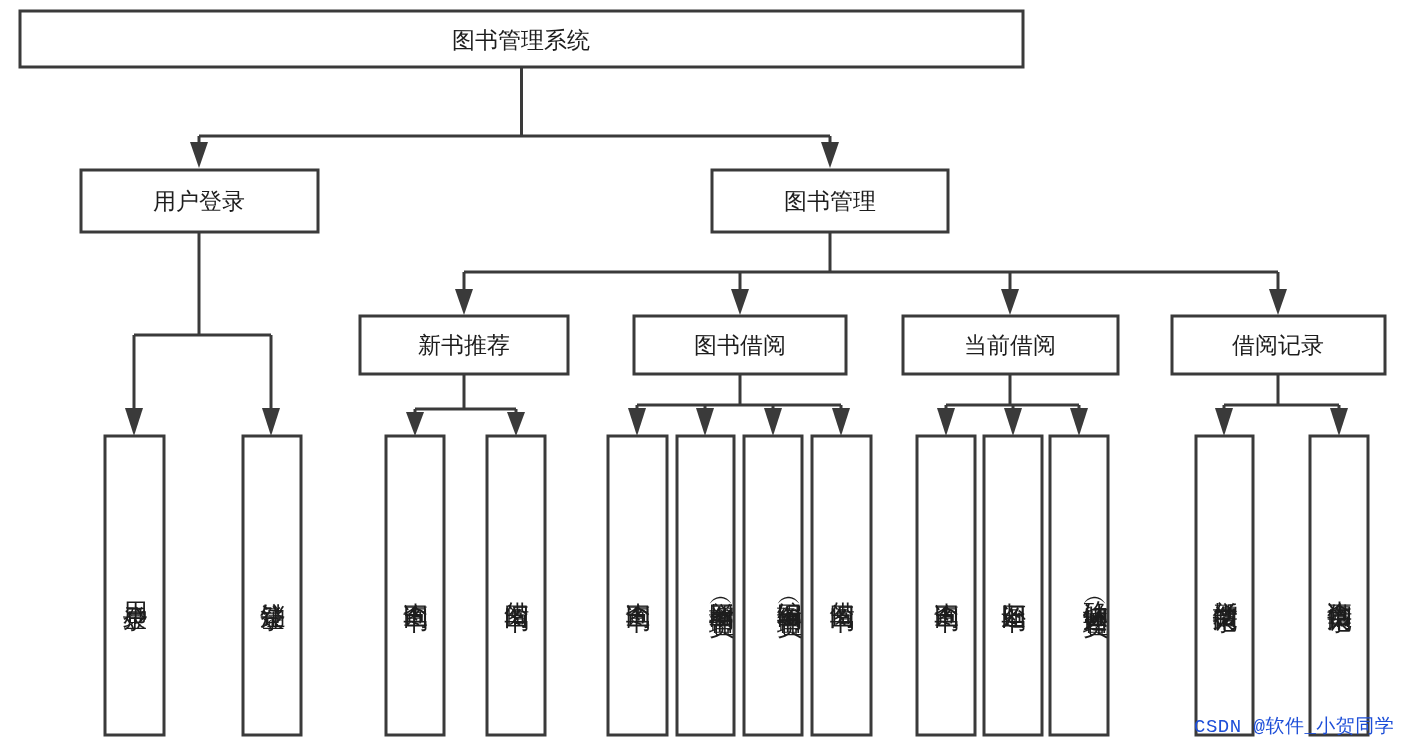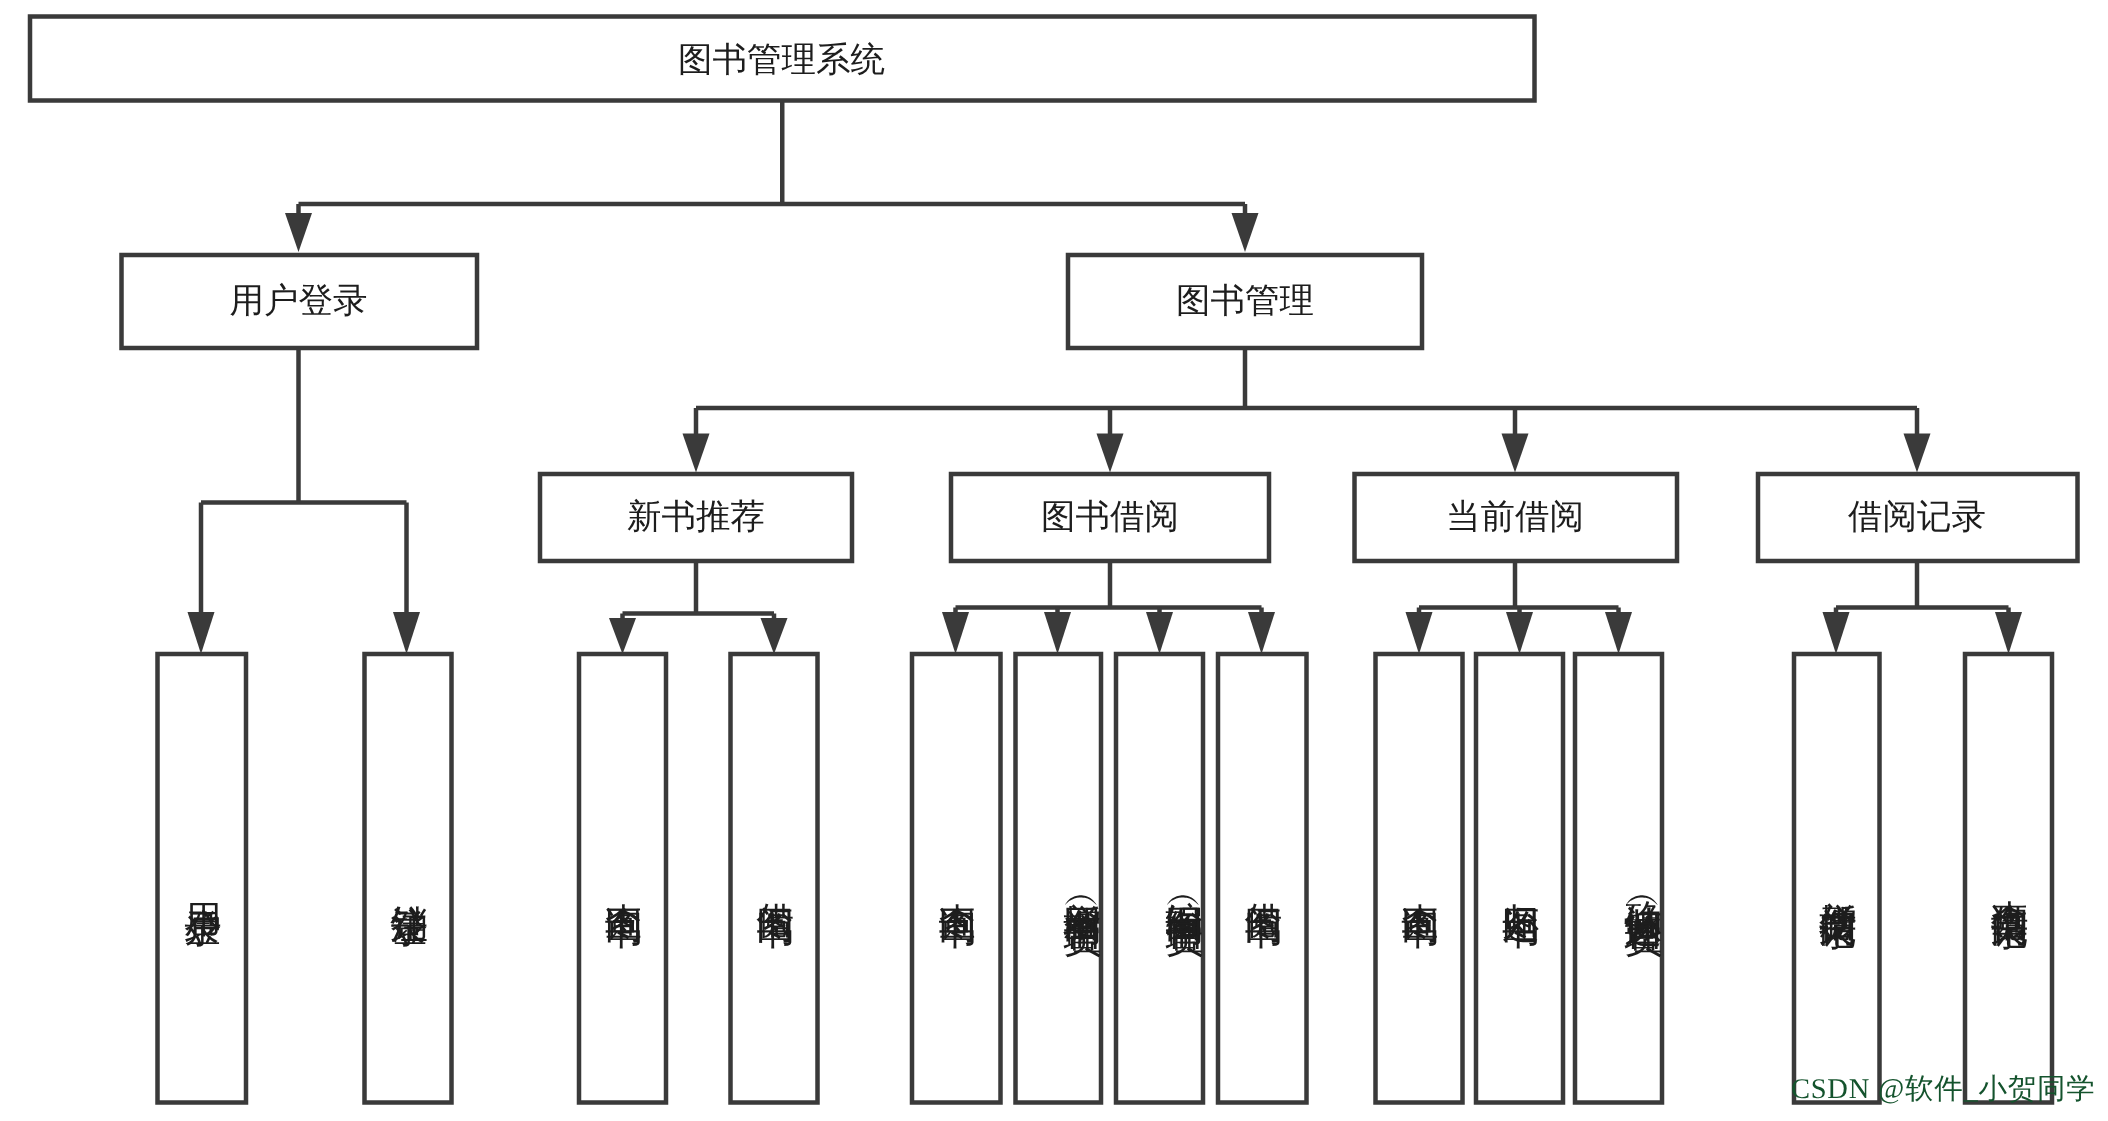--- a/index.html
+++ b/index.html
@@ -63,22 +63,22 @@
     display: flex;
     align-items: flex-start;
     justify-content: center;
     pointer-events: none;
   }
   .vlabel.centerv {
     align-items: center;
   }
   .watermark {
     position: absolute;
-    color: #14532d;
-    font-family: Liberation Serif, serif;
+    color: #1d4ed8;
+    font-family: Liberation Mono, monospace;
     font-size: 19px;
     white-space: nowrap;
     letter-spacing: 0.5px;
   }
 </style>
 </head>
 <body>
 
 <div id="diagram-root">
 

